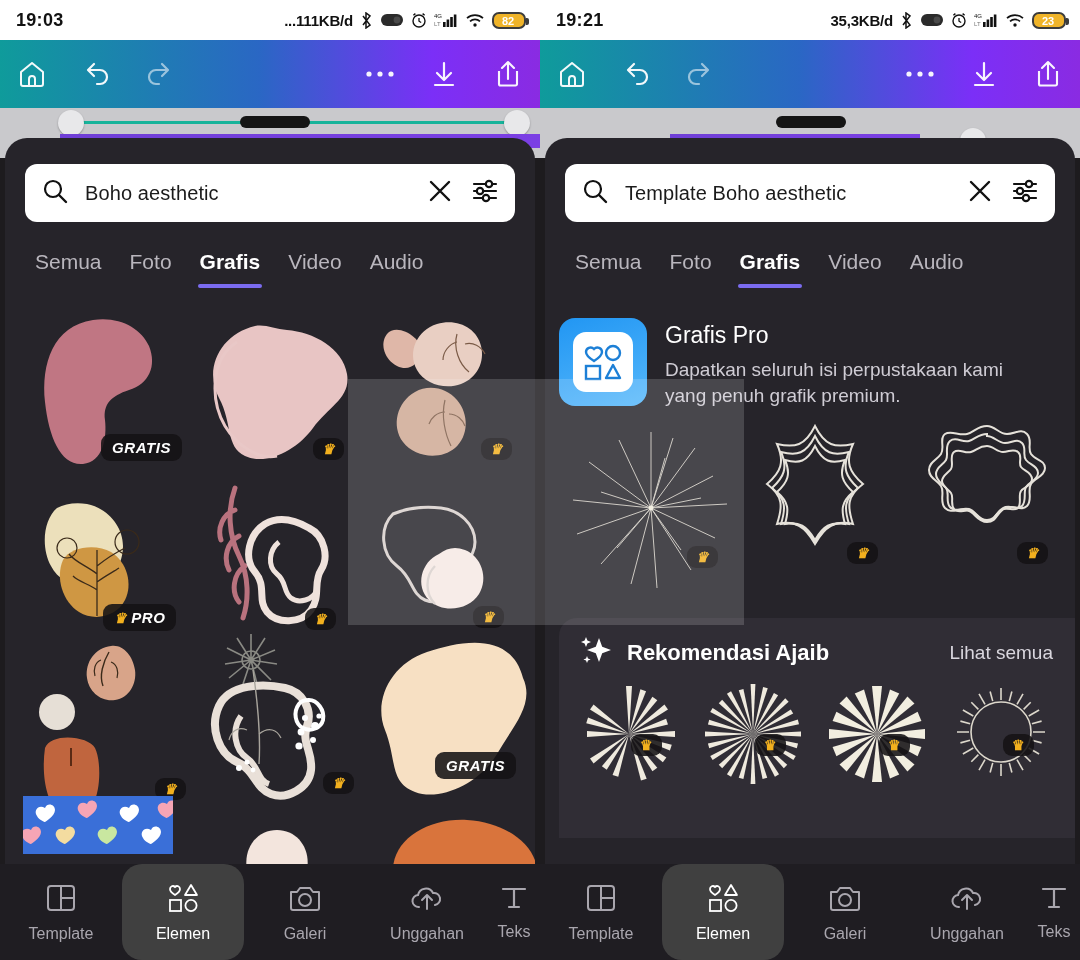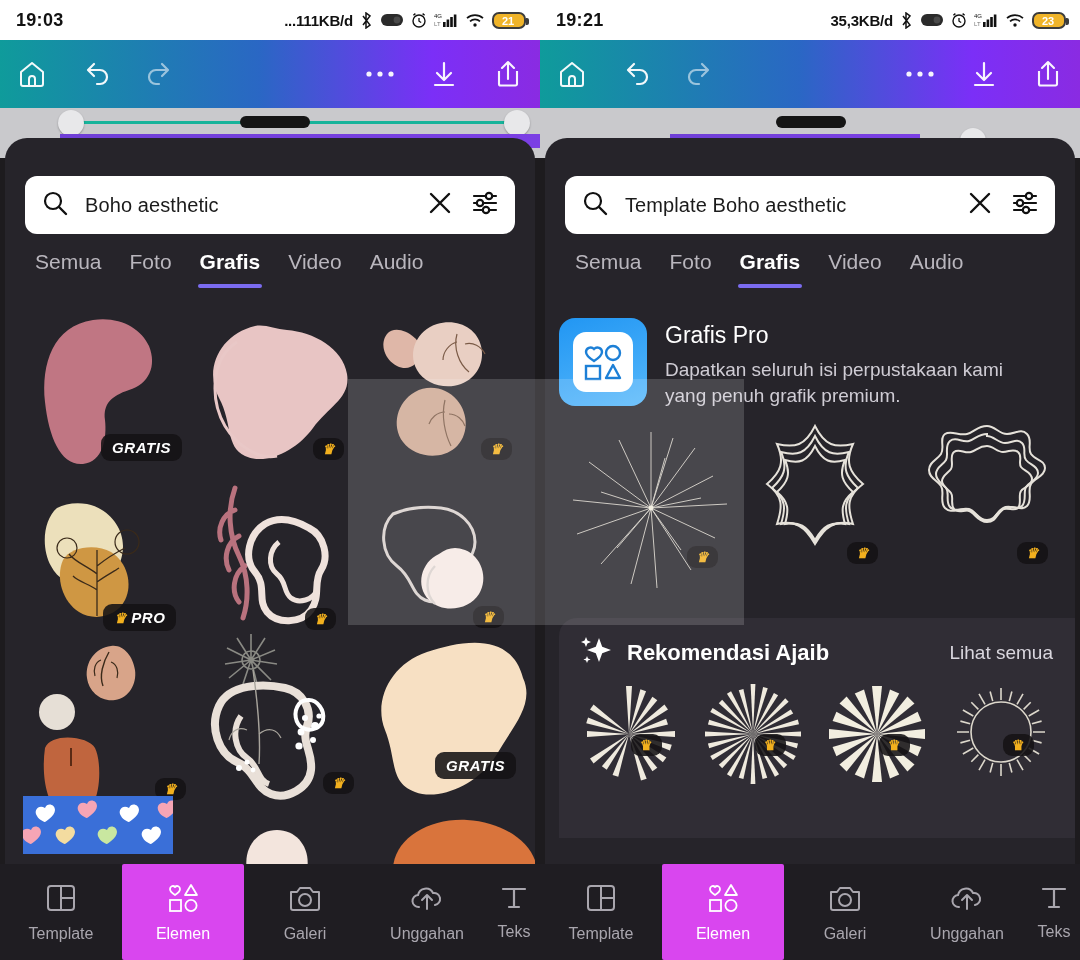--- a/index.html
+++ b/index.html
@@ -52,21 +52,21 @@
   
   .sheet {
     position:absolute; top:138px; width:530px; height:726px;
     background:#26242a; border-radius:22px 22px 0 0; overflow:hidden;
   }
   .sheet.left  { left:5px; }
   .sheet.right { left:545px; }
 
   .searchbar {
     position:absolute; top:26px; left:20px; right:20px; height:58px;
-    background:#fff; border-radius:12px; display:flex; align-items:center; padding:0 16px;margin-top:12px;
+    background:#fff; border-radius:12px; display:flex; align-items:center; padding:0 16px;
   }
   .sb-query { flex:1; font-size:20px; color:#1b1b1b; margin-left:16px; letter-spacing:.1px; }
 
   .tabs { position:absolute; top:104px; left:0; right:8px; display:flex; align-items:flex-end; padding:0 16px; }
   .tab { position:relative; padding:8px 14px 14px; font-size:21px; color:#b9b6bd; white-space:nowrap; }
   .tab.active { color:#fff; font-weight:bold; }
   .tab.active::after { content:""; position:absolute; left:12px; right:12px; bottom:0; height:4px; border-radius:2px; background:#7b6cf0; }
 
   .content { position:absolute; top:170px; left:0; right:0; bottom:0; }
 
@@ -104,21 +104,21 @@
   .rekom-item { position:relative; width:112px; height:110px; }
 
   
   .bottomnav { position:absolute; bottom:0; left:0; width:1080px; height:96px; background:#1f1d22; display:flex; }
   .nav-half { width:540px; display:flex; align-items:center; }
   .navitem {
     position:relative; width:auto; flex:1; height:96px;
     display:flex; flex-direction:column; align-items:center; justify-content:center; gap:6px;
   }
   .navitem .nlabel { font-size:16px; color:#a9a6ae; white-space:nowrap; }
-  .navitem.active { background:#d946ef; border-radius:2px; }
+  .navitem.active { background:#404040; border-radius:20px; }
   .navitem.active .nlabel { color:#fff; }
   .navitem.clipped { flex:0 0 52px; overflow:hidden; justify-content:center; }
 
   
   .wm-box { position:absolute; left:348px; top:379px; width:396px; height:246px; background:rgba(255,255,255,.16); pointer-events:none; }
   .wm-text {
     position:absolute; left:352px; top:452px; width:400px;
     font-size:62px; color:#2a2a2a; letter-spacing:-1px; font-weight:normal;
     text-align:center; pointer-events:none;
   }
@@ -161,21 +161,21 @@
           <rect x="19.8" y="2.5" width="2.6" height="12.5" fill="#111"></rect>
         </svg>
       </span>
       <span class="sb-ic">
         <svg class="sbi" width="20" height="15" viewBox="0 0 20 15">
             <path d="M2 5.2a12 12 0 0116 0" fill="none" stroke="#111" stroke-width="1.7"></path>
             <path d="M5 8.3a7.6 7.6 0 0110 0" fill="none" stroke="#111" stroke-width="1.7"></path>
             <circle cx="10" cy="12" r="1.7" fill="#111"></circle>
           </svg>
       </span>
-      <span class="sb-batt">21</span>
+      <span class="sb-batt">82</span>
     </div>
   </div>
 
   <div class="statusbar right">
     <div class="sb-time">19:21</div>
     <div class="sb-spacer"></div>
     <div class="sb-icons">
       <span class="sb-net">35,3KB/d</span>
       <span class="sb-ic">
         <svg class="sbi" width="13" height="17" viewBox="0 0 13 17">

